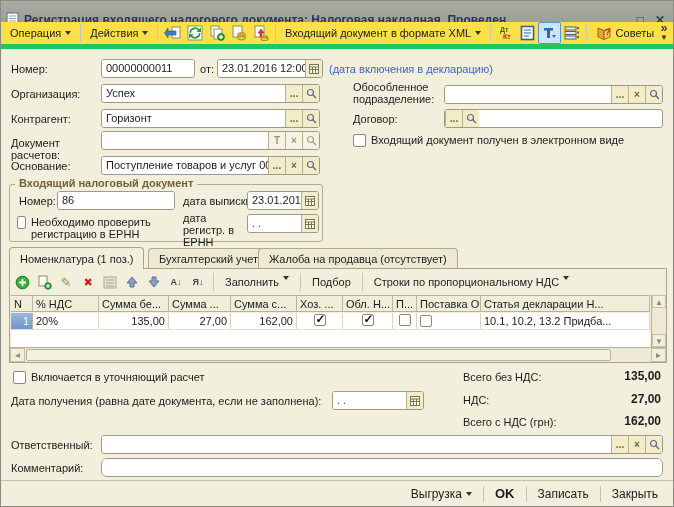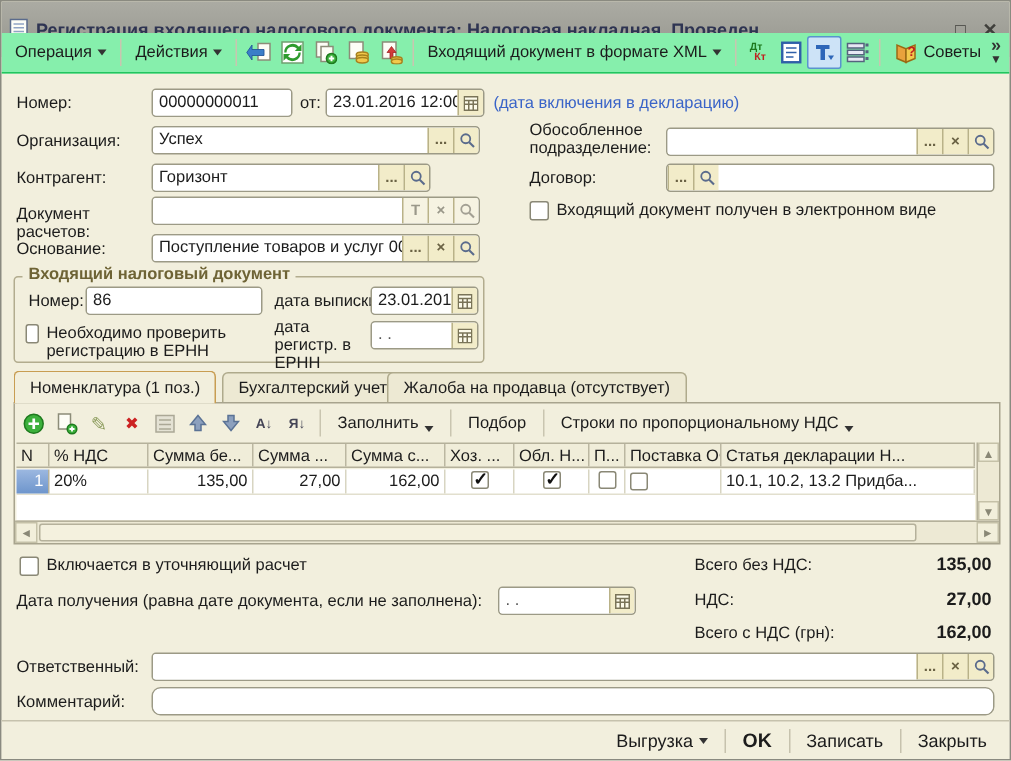--- a/index.html
+++ b/index.html
@@ -15,21 +15,21 @@
     background:linear-gradient(#ABABA3,#96968E);
     display:flex; align-items:center; gap:5px; padding:0 5px;
   }
   .title-text { flex:1; font-weight:bold; font-size:12px; color:#2E3452; white-space:nowrap; overflow:hidden; }
   .winbtns { display:flex; gap:11px; align-items:center; padding-right:3px; }
   .winbtn { color:#3F3F3B; font-weight:bold; font-size:12px; line-height:12px; cursor:default; }
   
   .toolbar {
     position:absolute; left:0; top:21px; right:0; height:27px;
     display:flex; align-items:center; padding:0 3px;
-    border-bottom:1px solid #22c55e; background:#86efac;
+    border-bottom:5px solid #22c55e; background:#fde047;
   }
   .tbtn { display:flex; align-items:center; gap:4px; padding:3px 6px; white-space:nowrap; border-radius:2px; }
   .iconbtn { width:25px; height:22px; display:flex; align-items:center; justify-content:center; border:1px solid transparent; border-radius:2px; }
   .iconbtn.pressed { background:#CDE3F7; border-color:#5A93CE; }
   .caret { width:0; height:0; border-left:3px solid transparent; border-right:3px solid transparent; border-top:4px solid #333; display:inline-block; }
   .tsep { width:1px; height:18px; background:#C9C5B0; margin:0 3px; flex:none; }
   .overflow-col { margin-left:auto; display:flex; flex-direction:column; align-items:center; line-height:9px; padding-right:2px; }
   .overflow-col .chev { font-weight:bold; font-size:12px; color:#333; }
   .overflow-col .dn { font-size:8px; color:#333; }
   .dtkt { display:flex; flex-direction:column; font-size:7px; font-weight:bold; line-height:7px; }
@@ -49,21 +49,21 @@
   .group { position:absolute; left:8px; top:183px; width:314px; height:58px; border:1px solid #B2AC8E; border-radius:3px; }
   .group-title { position:absolute; left:14px; top:176px; background:#F2EFDD; padding:0 4px; font-weight:bold; color:#6E6335; }
   
   .tab { position:absolute; top:247px; height:20px; border:1px solid #AFAA8C; border-bottom:none; border-radius:4px 4px 0 0;
          background:#EDE9D3; display:flex; align-items:center; padding:0 10px; white-space:nowrap; }
   .tab.active { background:#F2EFDD; border-color:#C89D52; top:246px; height:22px; z-index:3; }
   
   .tpanel { position:absolute; left:8px; top:267px; width:658px; height:95px; border:1px solid #A8A48E; background:#F2EFDD; }
   .ttoolbar { position:absolute; left:2px; top:1px; right:17px; height:24px; display:flex; align-items:center; gap:2px; }
   .ticon { width:20px; height:20px; display:flex; align-items:center; justify-content:center; }
-  .ttext { padding:2px 6px; display:flex; gap:4px; align-items:flex-end; white-space:nowrap; }
+  .ttext { padding:2px 6px; display:flex; gap:4px; align-items:flex-start; white-space:nowrap; }
   .thead { position:absolute; left:1px; top:26px; right:16px; height:17px; display:flex; background:#F0EDD9; border-top:1px solid #B5B19B; border-bottom:1px solid #B5B19B; }
   .th { border-right:1px solid #BBB7A1; padding:2px 3px 0 3px; white-space:nowrap; overflow:hidden; }
   .tbody { position:absolute; left:1px; top:44px; right:16px; height:35px; background:#fff; border-bottom:1px solid #B5B19B; }
   .trow { display:flex; height:17px; border-bottom:1px solid #E2DFCE; background:#fff; }
   .td { border-right:1px solid #D8D5C2; padding:2px 3px 0 3px; white-space:nowrap; overflow:hidden; }
   .td.num { text-align:right; }
   .td.center { text-align:center; padding-top:1px; }
   .td .cb { width:12px; height:12px; }
   .rownum { background:linear-gradient(#9CB8E0,#6E95CC); color:#fff; text-align:right; border-right:1px solid #B5B19B; }
   .c0{width:22px;} .c1{width:66px;} .c2{width:70px;} .c3{width:62px;} .c4{width:66px;} .c5{width:46px;} .c6{width:50px;} .c7{width:24px;} .c8{width:64px;} .c9{flex:1;}
@@ -246,21 +246,21 @@
       </div>
     <div class="fbtn">
       <svg width="11" height="11" viewBox="0 0 11 11">
         <circle cx="4.5" cy="4.5" r="3" fill="none" stroke="#5A6B8C" stroke-width="1.2"></circle>
         <line x1="6.8" y1="6.8" x2="10" y2="10" stroke="#5A6B8C" stroke-width="1.4"></line>
       </svg>
     </div>
   </div>
 
   <span class="lbl" style="left:10px; top:112px;">Контрагент:</span>
-  <div class="field" style="left:100px; top:108px; width:186px;">
+  <div class="field" style="left:100px; top:108px; width:219px;">
     <div class="inp">Горизонт</div>
     <div class="fbtn">
         <span>...</span>
       </div>
     <div class="fbtn">
       <svg width="11" height="11" viewBox="0 0 11 11">
         <circle cx="4.5" cy="4.5" r="3" fill="none" stroke="#5A6B8C" stroke-width="1.2"></circle>
         <line x1="6.8" y1="6.8" x2="10" y2="10" stroke="#5A6B8C" stroke-width="1.4"></line>
       </svg>
     </div>

